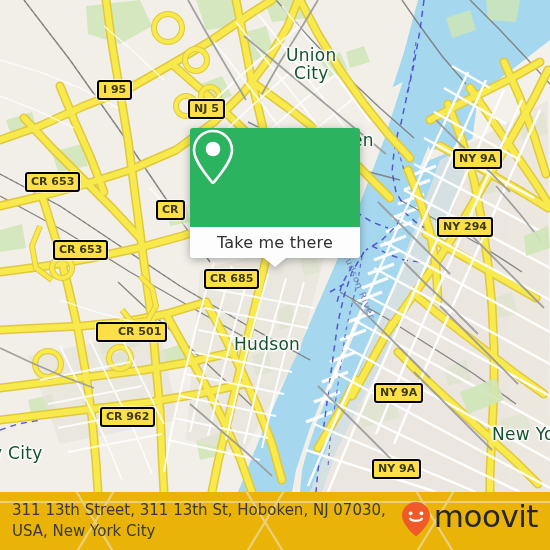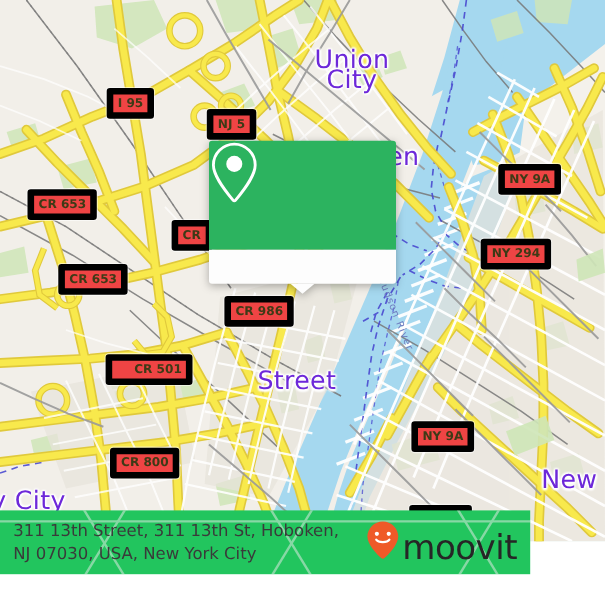--- a/index.html
+++ b/index.html
@@ -23,28 +23,28 @@
     color:#66625c;
     font-size:15px;
     font-family:"DejaVu Sans", sans-serif;
     letter-spacing:.3px;
     white-space:nowrap;
     text-shadow:
        1px 0 2px #fff, -1px 0 2px #fff, 0 1px 2px #fff, 0 -1px 2px #fff,
        1px 1px 2px #fff,-1px -1px 2px #fff,1px -1px 2px #fff,-1px 1px 2px #fff;
     pointer-events:none;
   }
-  .city-label.big{font-size:23px;color:#6d28d9;}
+  .city-label.big{font-size:17px;color:#14532d;}
   .city-label.two-line{text-align:center;line-height:18px;}
 
   
   .shield{
     position:absolute;
-    background:#ef4444;
-    border:6px solid #000000;
+    background:#fde047;
+    border:2px solid #000000;
     border-radius:3px;
     color:#3d3a16;
     font-size:11px;
     font-weight:bold;
     font-family:"DejaVu Sans", sans-serif;
     line-height:13px;
     padding:1px 4px 2px 4px;
     white-space:nowrap;
     box-shadow:0 0 0 1px rgba(255,255,255,.55);
   }
@@ -97,41 +97,41 @@
     position:absolute;left:50%;top:100%;
     margin-left:-11px;
     width:0;height:0;
     border-left:11px solid transparent;
     border-right:11px solid transparent;
     border-top:9px solid #fdfdfd;
   }
 
   
   #footer{
-    position:absolute;left:0;top:464px;width:482px;height:58px;
-    background:#22c55e;
+    position:absolute;left:0;top:492px;width:550px;height:58px;
+    background:#eab308;
     overflow:hidden;
   }
   #footer-watermark{
     position:absolute;left:0;top:-40px;width:550px;height:140px;
     opacity:.5;
   }
   #footer-inner{
     position:relative;
     display:flex;align-items:center;height:58px;
     padding:0 10px 0 12px;
     box-sizing:border-box;
   }
   #footer-address{
     flex:1;
     color:#3a3a3a;font-size:15px;line-height:21px;
     font-family:"DejaVu Sans", sans-serif;
     padding-right:8px;
   }
-  #brand{display:flex;align-items:flex-end;gap:3px;padding-right:2px;}
+  #brand{display:flex;align-items:flex-start;gap:3px;padding-right:2px;}
   #brand-text{
     color:#262626;font-size:31px;line-height:31px;
     font-family:"DejaVu Sans", sans-serif;
     letter-spacing:-.5px;
     font-weight:normal;
   }
 </style>
 </head>
 <body>
 
@@ -452,51 +452,52 @@
 
         <g fill="#cfe6b8" opacity=".9">
           <path d="M460 392 L496 378 L504 400 L468 414 Z"></path>
           <path d="M524 236 L548 226 L550 248 L526 256 Z"></path>
         </g>
       </g>
     </svg>
 
     <div class="city-label big two-line" style="left:286px;top:46px;">Union<br>City</div>
     <div class="city-label big" style="left:352px;top:130px;">en</div>
-    <div class="city-label big" style="left:234px;top:334px;">Street</div>
+    <div class="city-label big" style="left:234px;top:334px;">Hudson</div>
     <div class="city-label big" style="left:-8px;top:443px;">y City</div>
     <div class="city-label big" style="left:492px;top:424px;">New Yo</div>
 
     <div class="river-label" style="left:350px;top:250px;transform:rotate(68deg);">Hudson River</div>
 
     <div class="shield" style="left:97px;top:80px;">I 95</div>
     <div class="shield" style="left:188px;top:99px;">NJ 5</div>
     <div class="shield" style="left:25px;top:172px;">CR 653</div>
     <div class="shield" style="left:53px;top:240px;">CR 653</div>
     <div class="shield" style="left:156px;top:200px;">CR</div>
     <div class="shield" style="left:453px;top:149px;">NY 9A</div>
     <div class="shield" style="left:437px;top:217px;">NY 294</div>
-    <div class="shield" style="left:204px;top:269px;">CR 986</div>
+    <div class="shield" style="left:204px;top:269px;">CR 685</div>
     <div class="shield" style="left:96px;top:322px;padding-left:20px;">CR 501</div>
-    <div class="shield" style="left:100px;top:407px;">CR 800</div>
+    <div class="shield" style="left:100px;top:407px;">CR 962</div>
     <div class="shield" style="left:374px;top:383px;">NY 9A</div>
     <div class="shield" style="left:372px;top:459px;">NY 9A</div>
 
 
     <div id="popup">
       <div id="popup-green">
         <span>
           <svg width="46" height="58" viewBox="0 0 46 58" aria-hidden="true">
             <path d="M23 3 C12.5 3 4 11.5 4 22 C4 31 12 42 22 54.2 C22.5 54.8 23.5 54.8 24 54.2
                      C34 42 42 31 42 22 C42 11.5 33.5 3 23 3 Z" fill="none" stroke="#ffffff" stroke-width="2.6" stroke-linejoin="round"></path>
             <circle cx="23" cy="21" r="7.3" fill="#ffffff"></circle>
           </svg>
         </span>
       </div>
       <div id="popup-white">
+        <span id="popup-label">Take me there</span>
         <div id="popup-tail"></div>
       </div>
     </div>
   </div>
 
   <div id="footer">
     <svg id="footer-watermark" viewBox="0 0 550 140">
       <g stroke="#ececec" stroke-width="2.2" fill="none">
         <path d="M40 -20 L150 160"></path>
         <path d="M150 -20 L40 160"></path>

